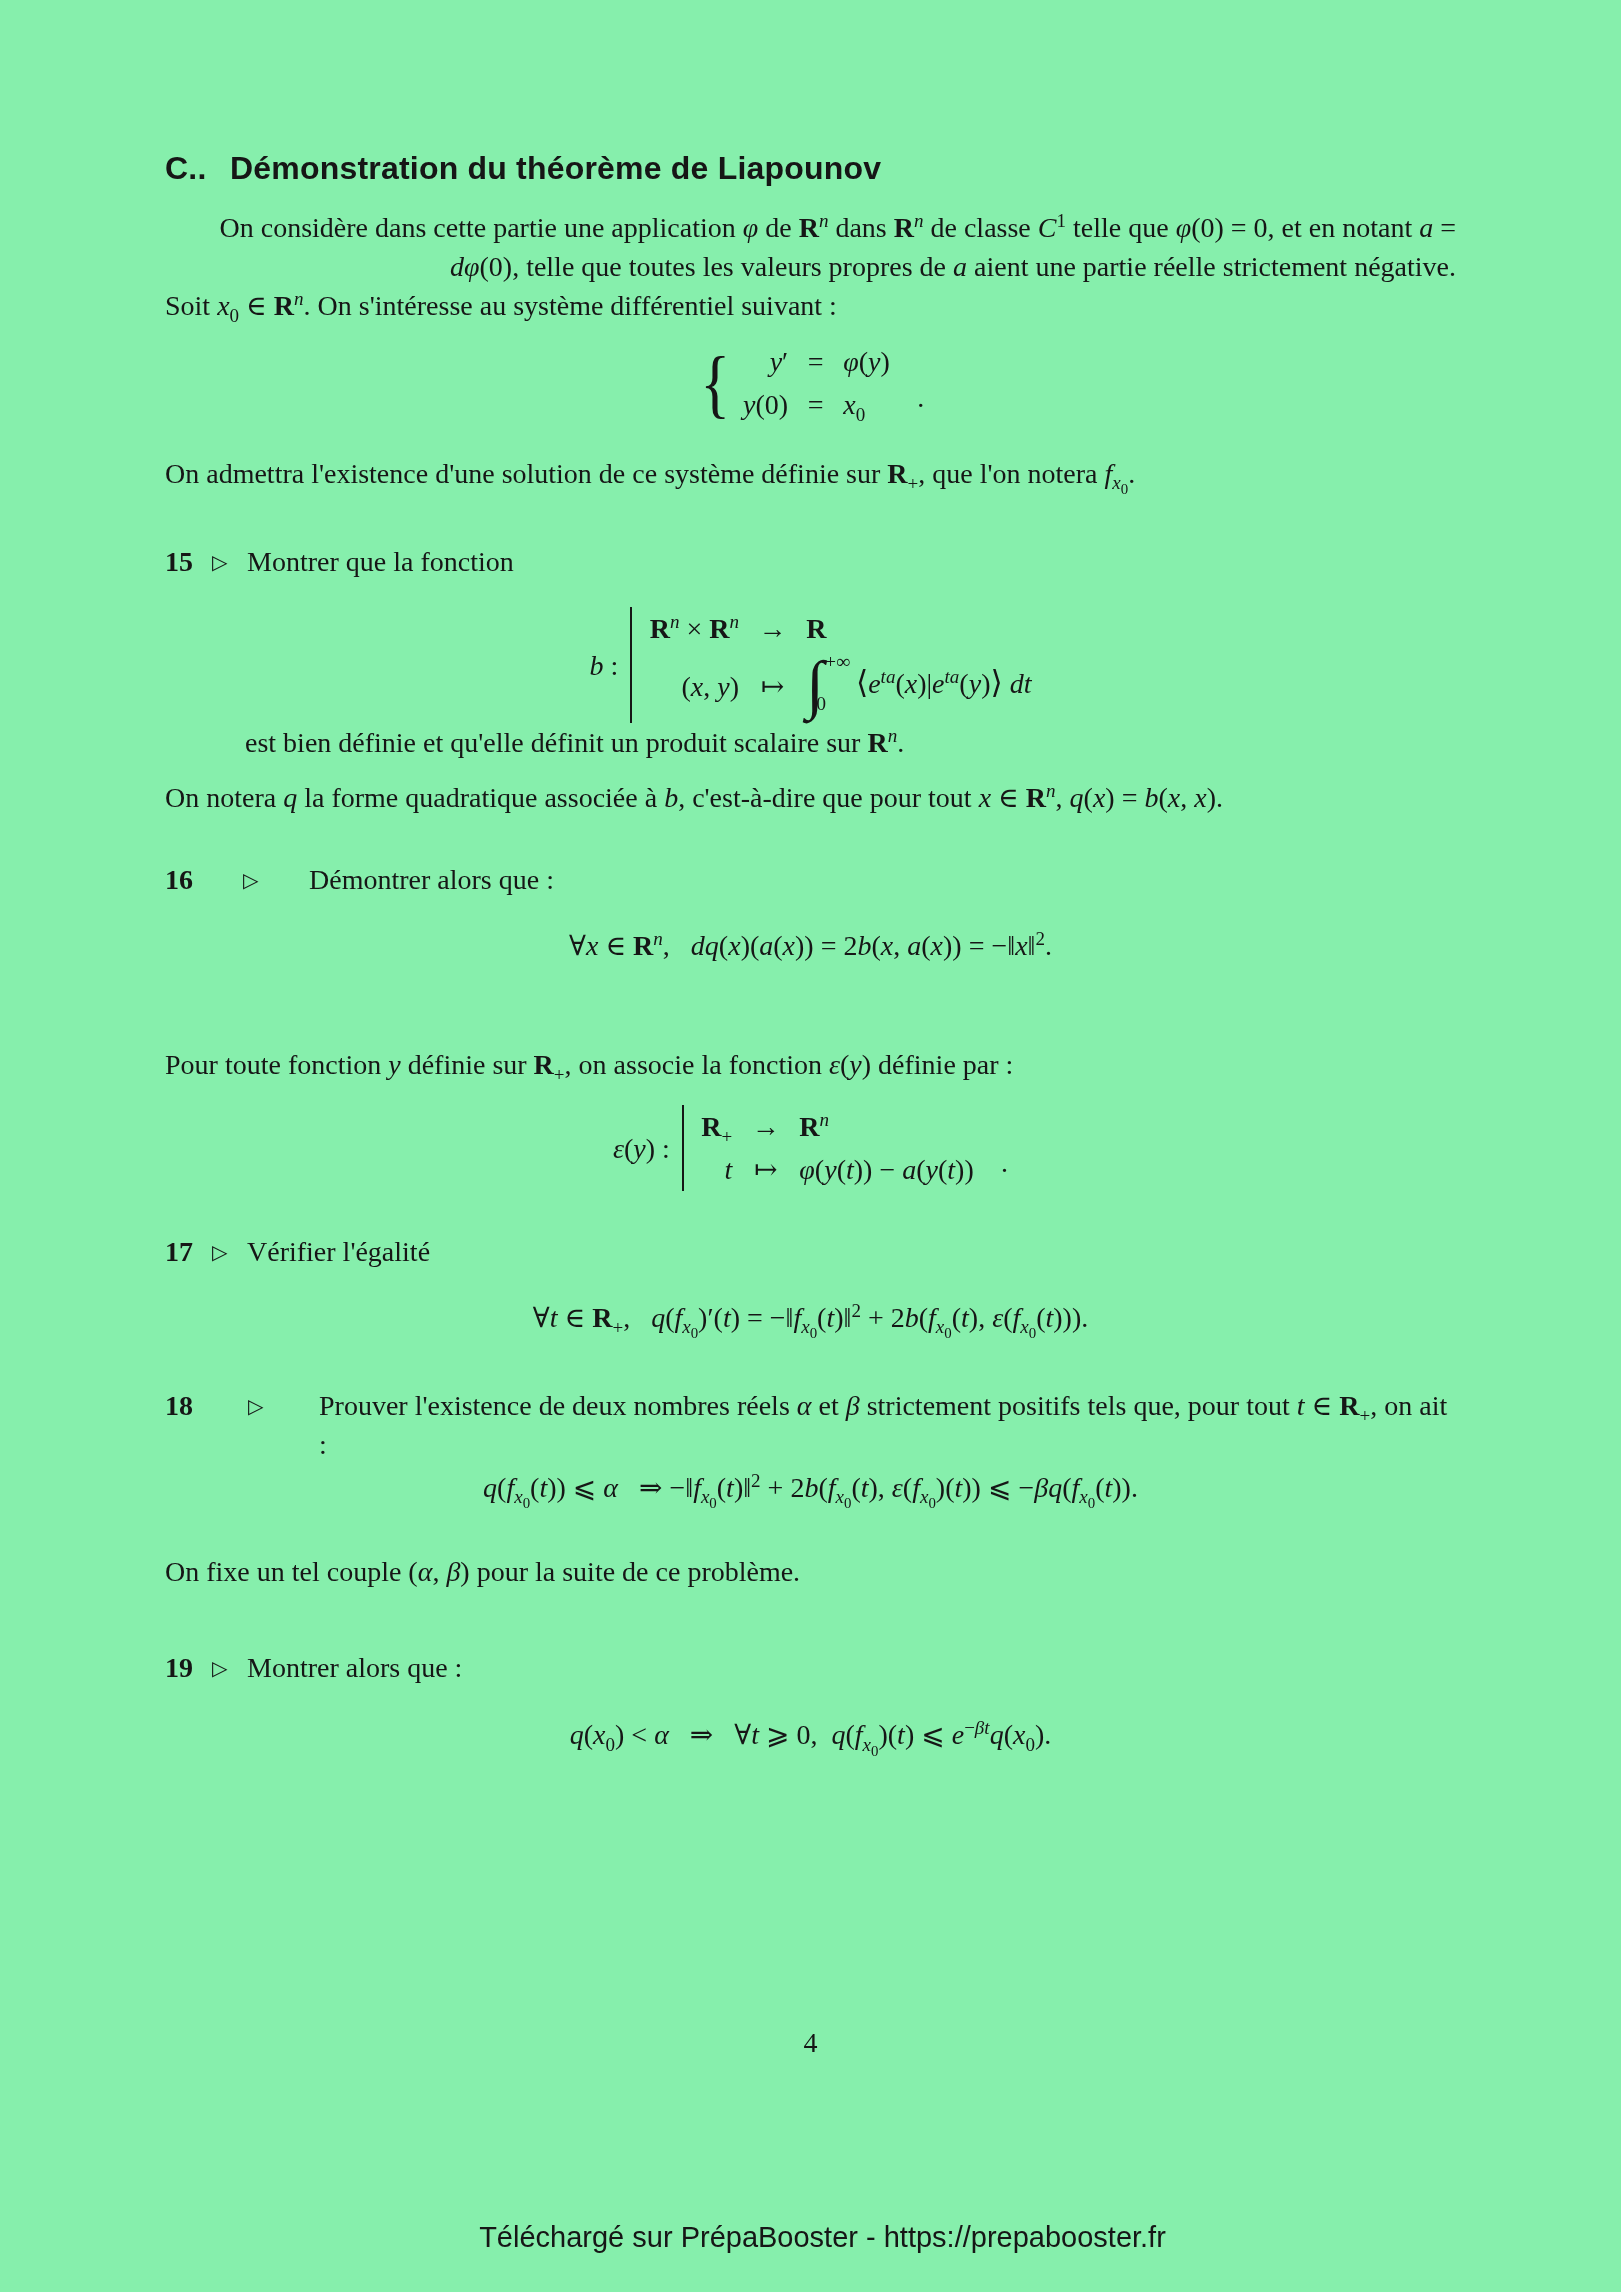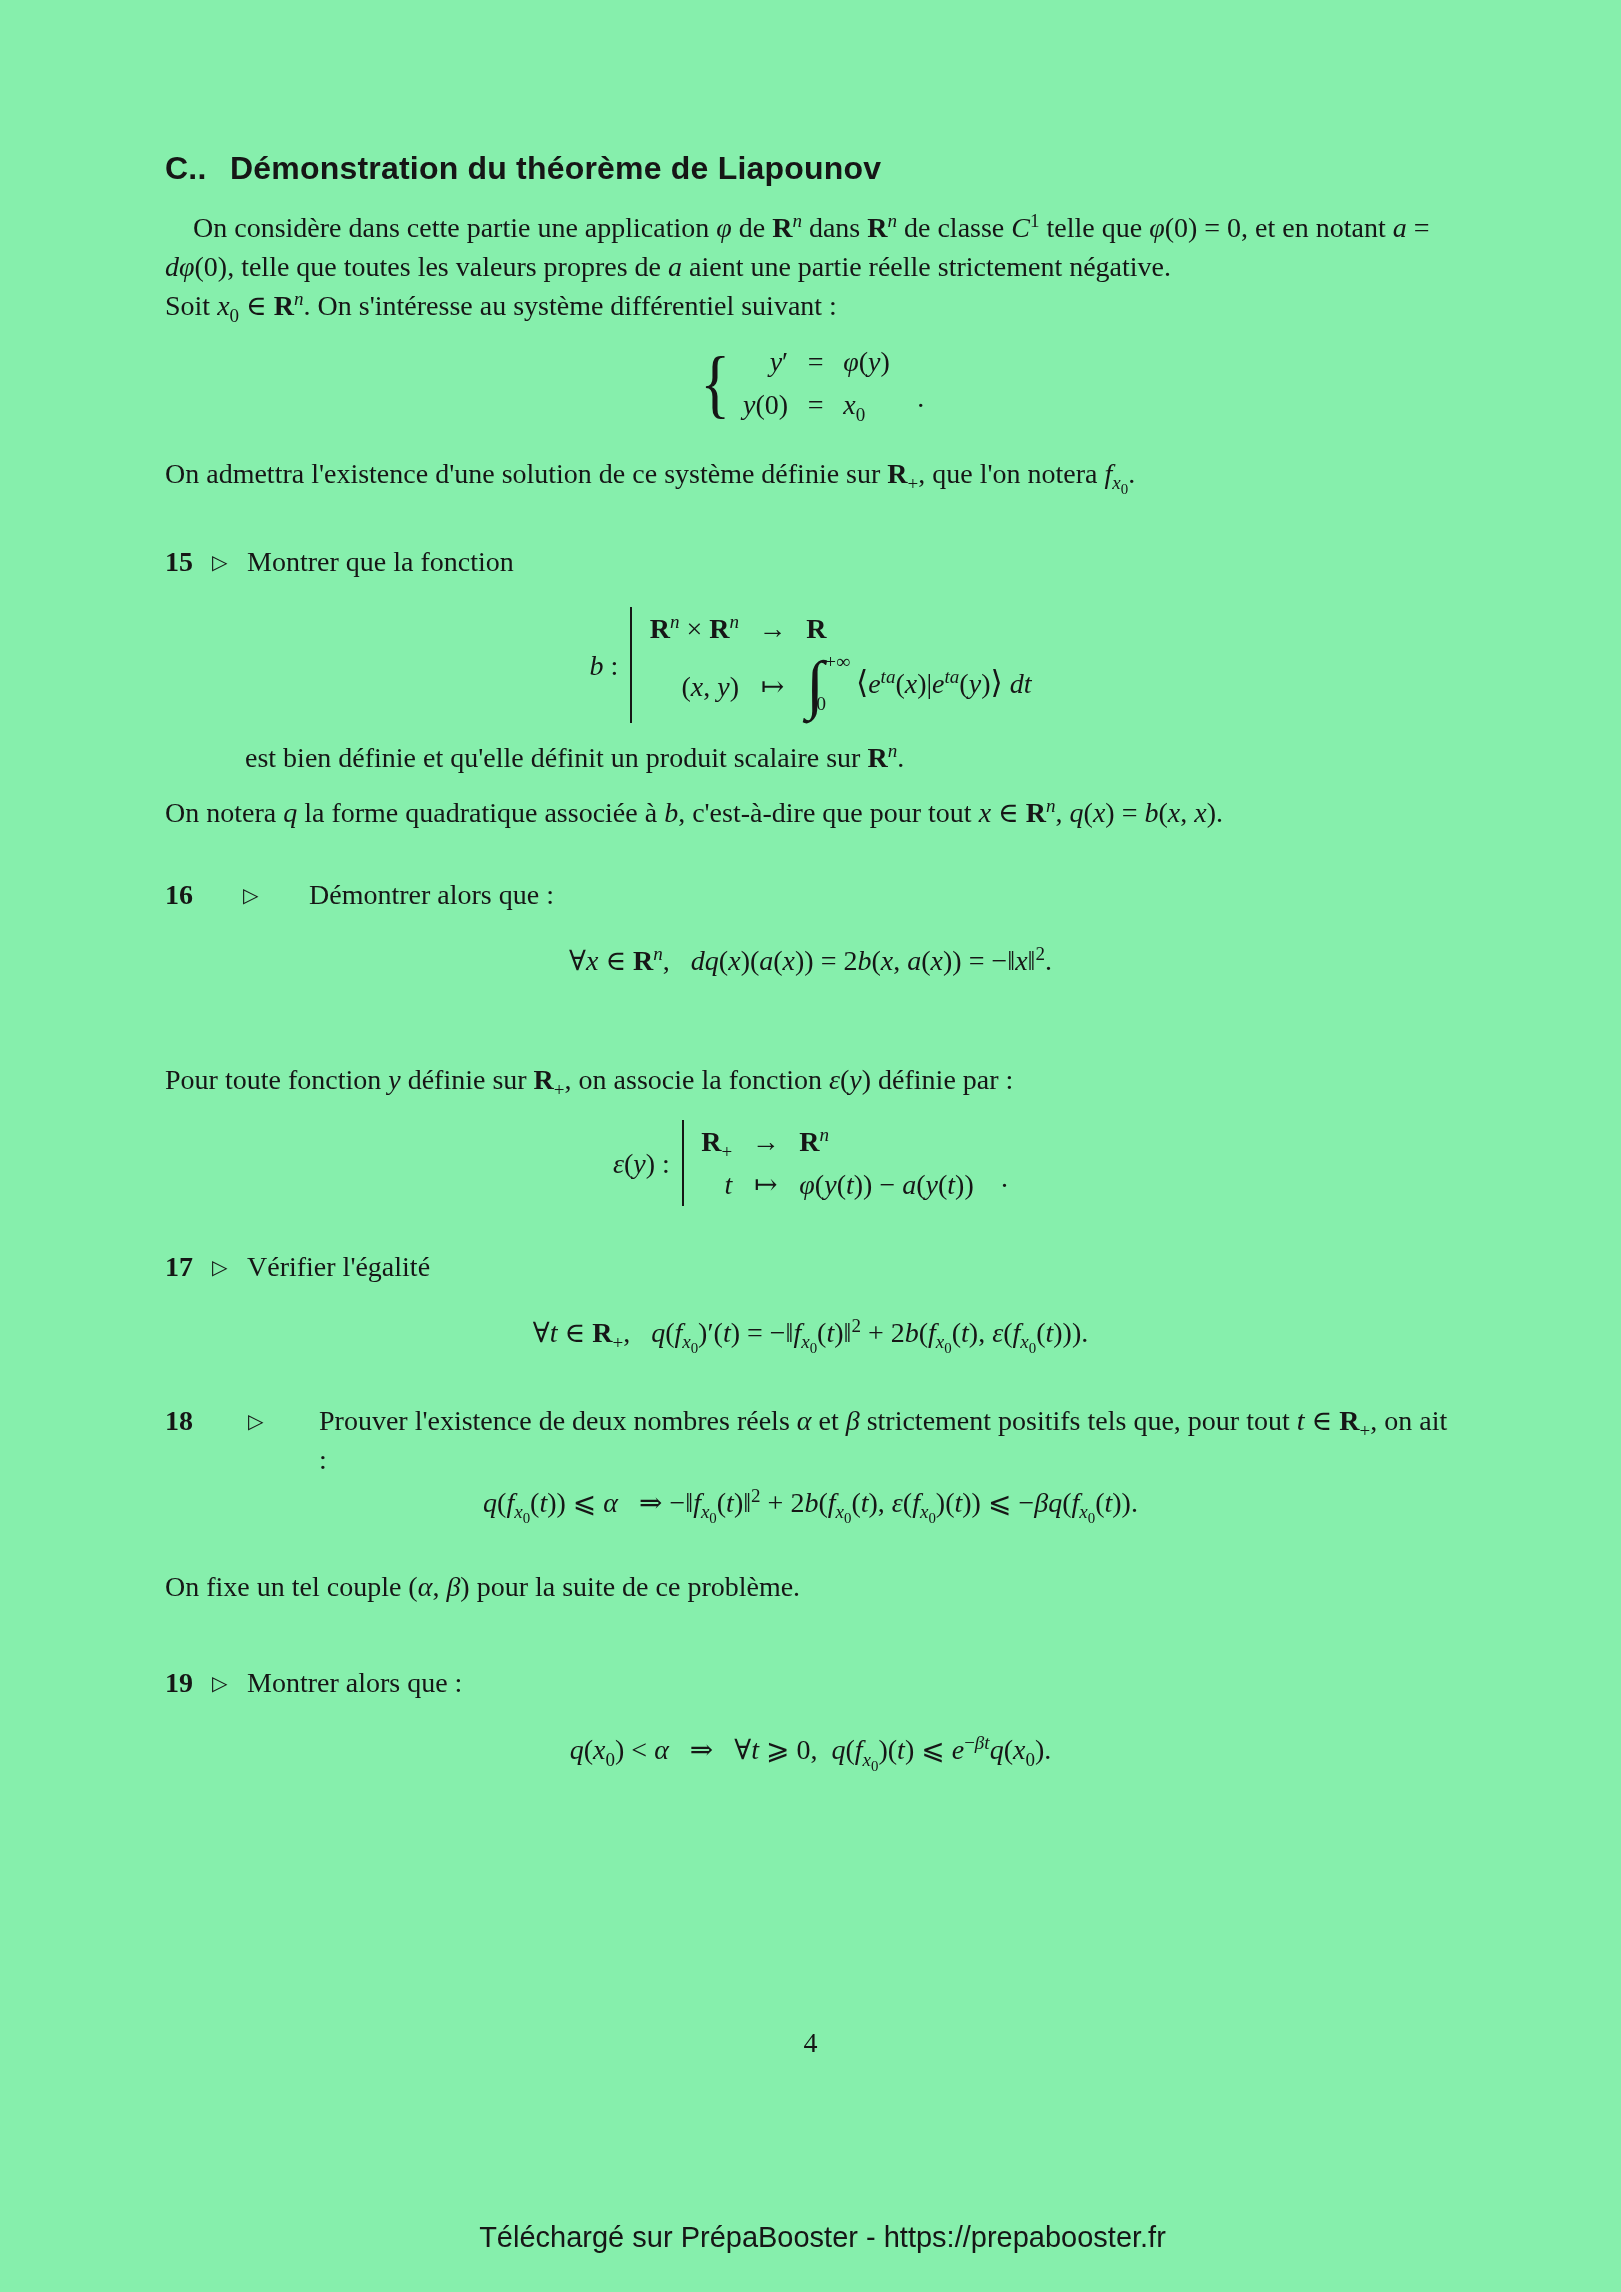--- a/index.html
+++ b/index.html
@@ -20,21 +20,21 @@
     font-family: "Liberation Sans", "DejaVu Sans", sans-serif;
     font-weight: bold;
     font-size: 32px;
     line-height: 43px;
     letter-spacing: 0.2px;
   }
   .doc-title .tprefix { margin-right: 23.5px; }
 
   p { margin: 0; }
   .p-indent { text-indent: 28px; }
-  .mt18 { margin-top: 17.6px; }
+  .mt18 { margin-top: 17.6px; text-align: right; }
   .sub-indented { margin-left: 80px; }
 
   i { font-style: italic; }
   b { font-weight: bold; }
   sup { font-size: 0.68em; line-height: 0; }
   sub { font-size: 0.68em; line-height: 0; }
   sub sub { font-size: 0.78em; }
 
   
   .display {
@@ -151,21 +151,21 @@
                       <span class="iup">+∞</span>
                       <span class="ilo">0</span>
                     </span>
                   </span><span class="ang">⟨</span><i>e</i><sup><i>ta</i></sup>(<i>x</i>)|<i>e</i><sup><i>ta</i></sup>(<i>y</i>)<span class="ang">⟩</span> <i>dt</i></td>
             </tr>
           </tbody>
         </table>
       </div>
     </div>
 
-    <p class="sub-indented" style="margin-top:15px;">est bien définie et qu'elle définit un produit scalaire sur <b>R</b><sup><i>n</i></sup>.</p>
+    <p class="sub-indented" style="margin-top:0;">est bien définie et qu'elle définit un produit scalaire sur <b>R</b><sup><i>n</i></sup>.</p>
     <p style="margin-top:15.7px;">On notera <i>q</i> la forme quadratique associée à <i>b</i>, c'est-à-dire que pour tout <i>x</i> ∈ <b>R</b><sup><i>n</i></sup>, <i>q</i>(<i>x</i>) = <i>b</i>(<i>x</i>, <i>x</i>).</p>
 
     <div class="question" style="margin-top:43px;gap:31px;">
       <span class="qnum">16</span>
       <span class="qmark">▷</span>
       <span class="qtext">Démontrer alors que :</span>
     </div>
 
     <div class="display" style="margin-top:23.5px;">
       <span>∀<i>x</i> ∈ <b>R</b><sup><i>n</i></sup>,  <i>dq</i>(<i>x</i>)(<i>a</i>(<i>x</i>)) = 2<i>b</i>(<i>x</i>, <i>a</i>(<i>x</i>)) = −‖<i>x</i>‖<sup>2</sup>.</span>

